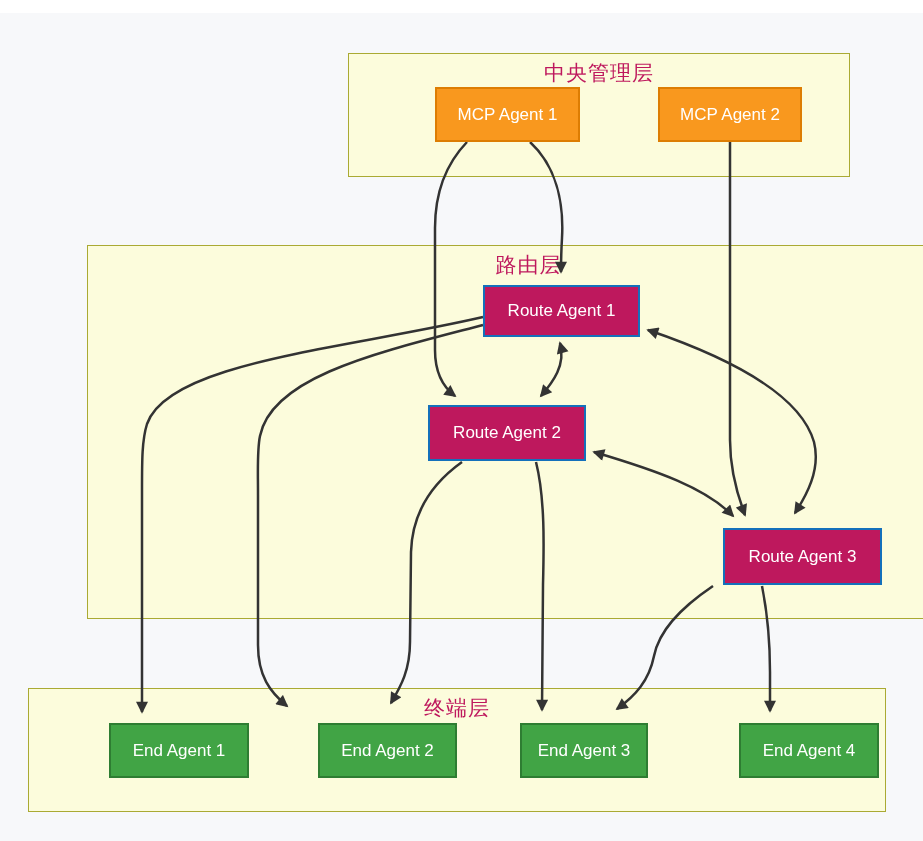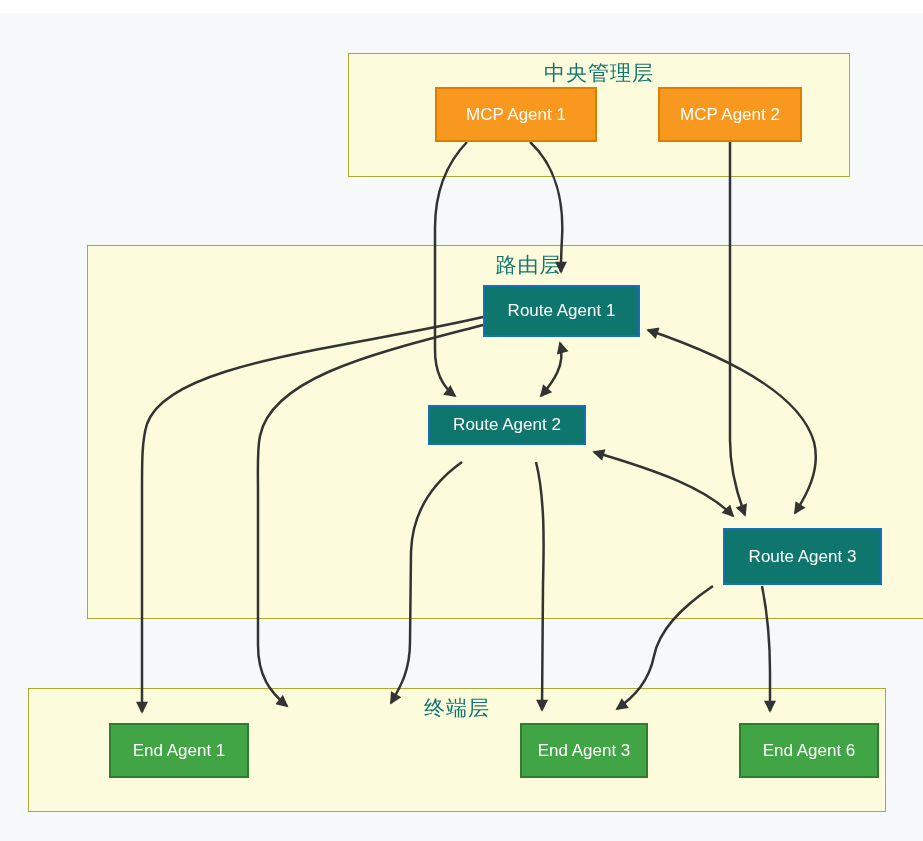--- a/index.html
+++ b/index.html
@@ -12,42 +12,42 @@
   .top-strip{position:absolute;left:0;top:0;width:100%;height:13px;background:#ffffff;}
   .layer{
     position:absolute;
     background:#fcfcdc;
     border:1px solid #aaaa33;
     box-sizing:border-box;
   }
   .layer-label{
     position:absolute;top:5px;left:0;width:100%;
     text-align:center;
-    font-size:21px;color:#0f766e;
+    font-size:21px;color:#be185d;
     letter-spacing:1px;
   }
   #layer-central{left:348px;top:53px;width:502px;height:124px;}
   #layer-route{left:87px;top:245px;width:883px;height:374px;}
   #layer-terminal{left:28px;top:688px;width:858px;height:124px;}
   .edges{position:absolute;left:0;top:0;pointer-events:none;}
   .edge{fill:none;stroke:#333333;stroke-width:2.5px;}
   .node{
     position:absolute;
     box-sizing:border-box;
     display:flex;align-items:center;justify-content:center;
     color:#ffffff;font-size:17px;
     white-space:nowrap;
   }
   .node-mcp{background:#f9981e;border:2px solid #dd7d03;}
-  .node-route{background:#0f766e;border:2px solid #1470bb;}
+  .node-route{background:#be185d;border:2px solid #1470bb;}
   .node-end{background:#41a445;border:2px solid #2e7d32;margin-left:37px;}
-  #node-mcp1{left:435px;top:87px;width:162px;height:55px;}
+  #node-mcp1{left:435px;top:87px;width:145px;height:55px;}
   #node-mcp2{left:658px;top:87px;width:144px;height:55px;}
   #node-route1{left:483px;top:285px;width:157px;height:52px;}
-  #node-route2{left:428px;top:405px;width:158px;height:40px;}
+  #node-route2{left:428px;top:405px;width:158px;height:56px;}
   #node-route3{left:679px;top:528px;width:159px;height:57px;margin-left:44px;}
   #node-end1{left:72px;top:723px;width:140px;height:55px;}
   #node-end2{left:281px;top:723px;width:139px;height:55px;}
   #node-end3{left:483px;top:723px;width:128px;height:55px;}
   #node-end4{left:702px;top:723px;width:140px;height:55px;}
 </style>
 </head>
 <body>
 
 <div class="canvas">
@@ -86,15 +86,16 @@
     <path class="edge" d="M 713 586 C 679 609 659 631 654 656 C 649 681 635 696 617 709" marker-end="url(#arrowEnd)"></path>
     <path class="edge" d="M 762 586 C 768 616 770 644 770 672 L 770 711" marker-end="url(#arrowEnd)"></path>
   </svg>
 
   <div class="node node-mcp" id="node-mcp1">MCP Agent 1</div>
   <div class="node node-mcp" id="node-mcp2">MCP Agent 2</div>
   <div class="node node-route" id="node-route1">Route Agent 1</div>
   <div class="node node-route" id="node-route2">Route Agent 2</div>
   <div class="node node-route" id="node-route3">Route Agent 3</div>
   <div class="node node-end" id="node-end1">End Agent 1</div>
+  <div class="node node-end" id="node-end2">End Agent 2</div>
   <div class="node node-end" id="node-end3">End Agent 3</div>
-  <div class="node node-end" id="node-end4">End Agent 6</div>
+  <div class="node node-end" id="node-end4">End Agent 4</div>
 </div>
 
 </body></html>

